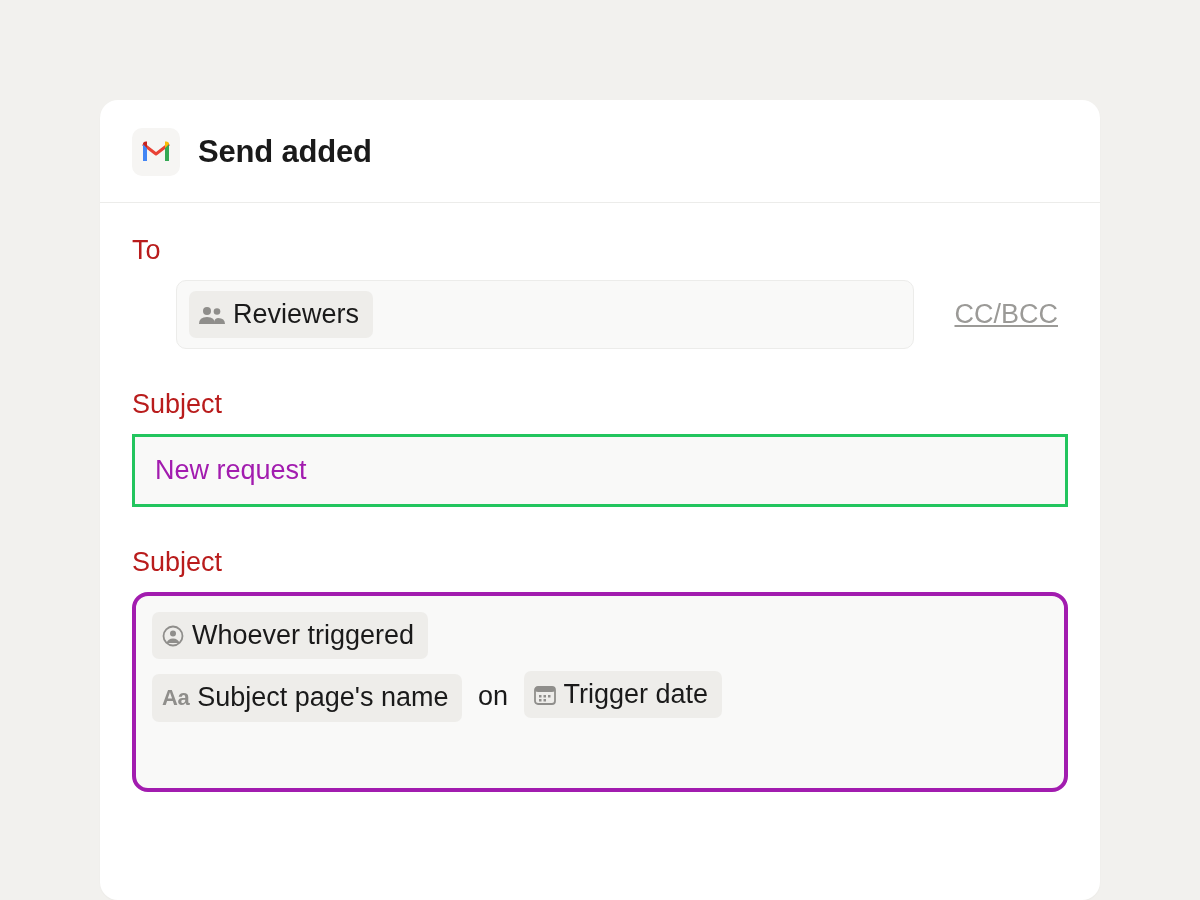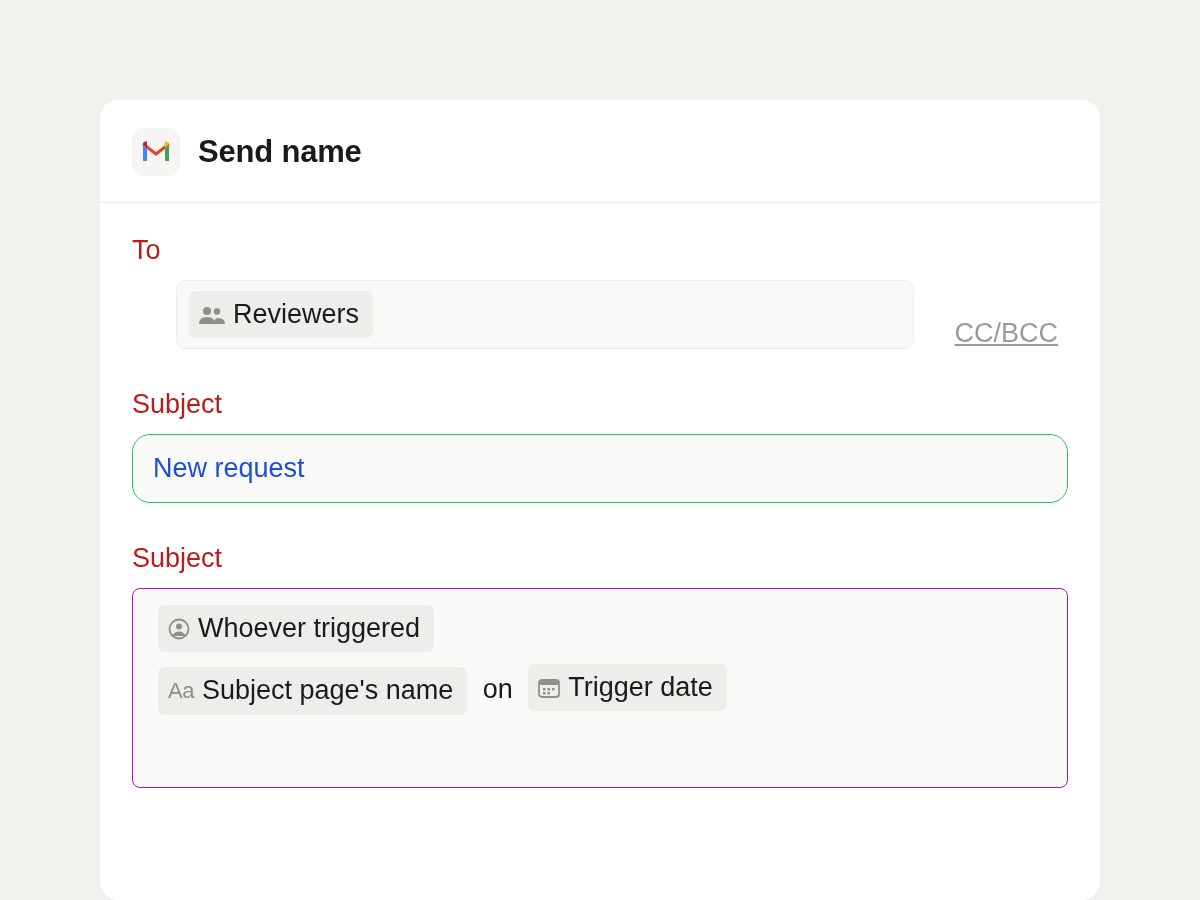--- a/index.html
+++ b/index.html
@@ -48,21 +48,21 @@
       padding: 32px 32px 0 32px;
     }
     .field-label {
       font-size: 27px;
       color: #b91c1c;
       margin-bottom: 14px;
       font-weight: 400;
     }
     .to-row {
       display: flex;
-      align-items: flex-end;
+      align-items: center;
       gap: 40px;
       margin-bottom: 40px;
       padding-left: 44px;
     }
     .input-box {
       background: #f9f9f8;
       border: 1px solid #ececea;
       border-radius: 10px;
       padding: 10px 12px;
       min-height: 66px;
@@ -98,72 +98,72 @@
       display: inline-flex;
       align-items: center;
       justify-content: center;
       color: #8f8e8b;
     }
     .subject-section {
       margin-bottom: 40px;
     }
     .subject-input {
       background: #f9f9f8;
-      border: 1px solid #22c55e;
-      border-radius: 18px;
+      border: 3px solid #22c55e;
+      border-radius: 0;
       padding: 18px 20px;
       font-size: 27px;
-      color: #1d4ed8;
+      color: #a21caf;
       width: 100%;
       font-family: inherit;
       outline: none;
     }
     .message-box {
       background: #f9f9f8;
-      border: 1px solid #a21caf;
-      border-radius: 8px;
-      padding: 12px 23px;
+      border: 4px solid #a21caf;
+      border-radius: 16px;
+      padding: 12px 14px;
       min-height: 200px;
       font-size: 27px;
       color: #1a1a1a;
       line-height: 2.15;
     }
     .msg-text {
       display: inline;
       font-size: 27px;
       color: #1a1a1a;
       padding: 0 6px;
     }
     .chip.token {
       margin: 4px 2px;
       vertical-align: baseline;
     }
     .aa-icon {
       font-size: 22px;
       color: #8f8e8b;
-      font-weight: 400;
+      font-weight: 700;
       letter-spacing: -0.5px;
     }
   </style>
 </head>
 <body>
 
 <div class="card">
 
   <div class="card-header">
     <div class="app-icon-wrap">
       <svg width="30" height="22" viewBox="0 0 30 22">
         <path d="M2 3 L15 13 L28 3" fill="none" stroke="#E94235" stroke-width="3" stroke-linejoin="round"></path>
         <path d="M2 3 L2 20 L6 20 L6 7" fill="#4285F4"></path>
         <path d="M28 3 L28 20 L24 20 L24 7" fill="#34A853"></path>
         <path d="M2 3 L6 7 L6 0.5 Q2 0 2 3" fill="#C5221F"></path>
         <path d="M28 3 L24 7 L24 0.5 Q28 0 28 3" fill="#FBBC04"></path>
       </svg>
     </div>
-    <div class="card-title">Send name</div>
+    <div class="card-title">Send added</div>
   </div>
 
   <div class="card-body">
 
     <div class="field-label">To</div>
     <div class="to-row">
       <div class="input-box to-input">
         <span class="chip">
           <span class="chip-icon">
             <svg width="26" height="18" viewBox="0 0 26 18" fill="#8f8e8b">

